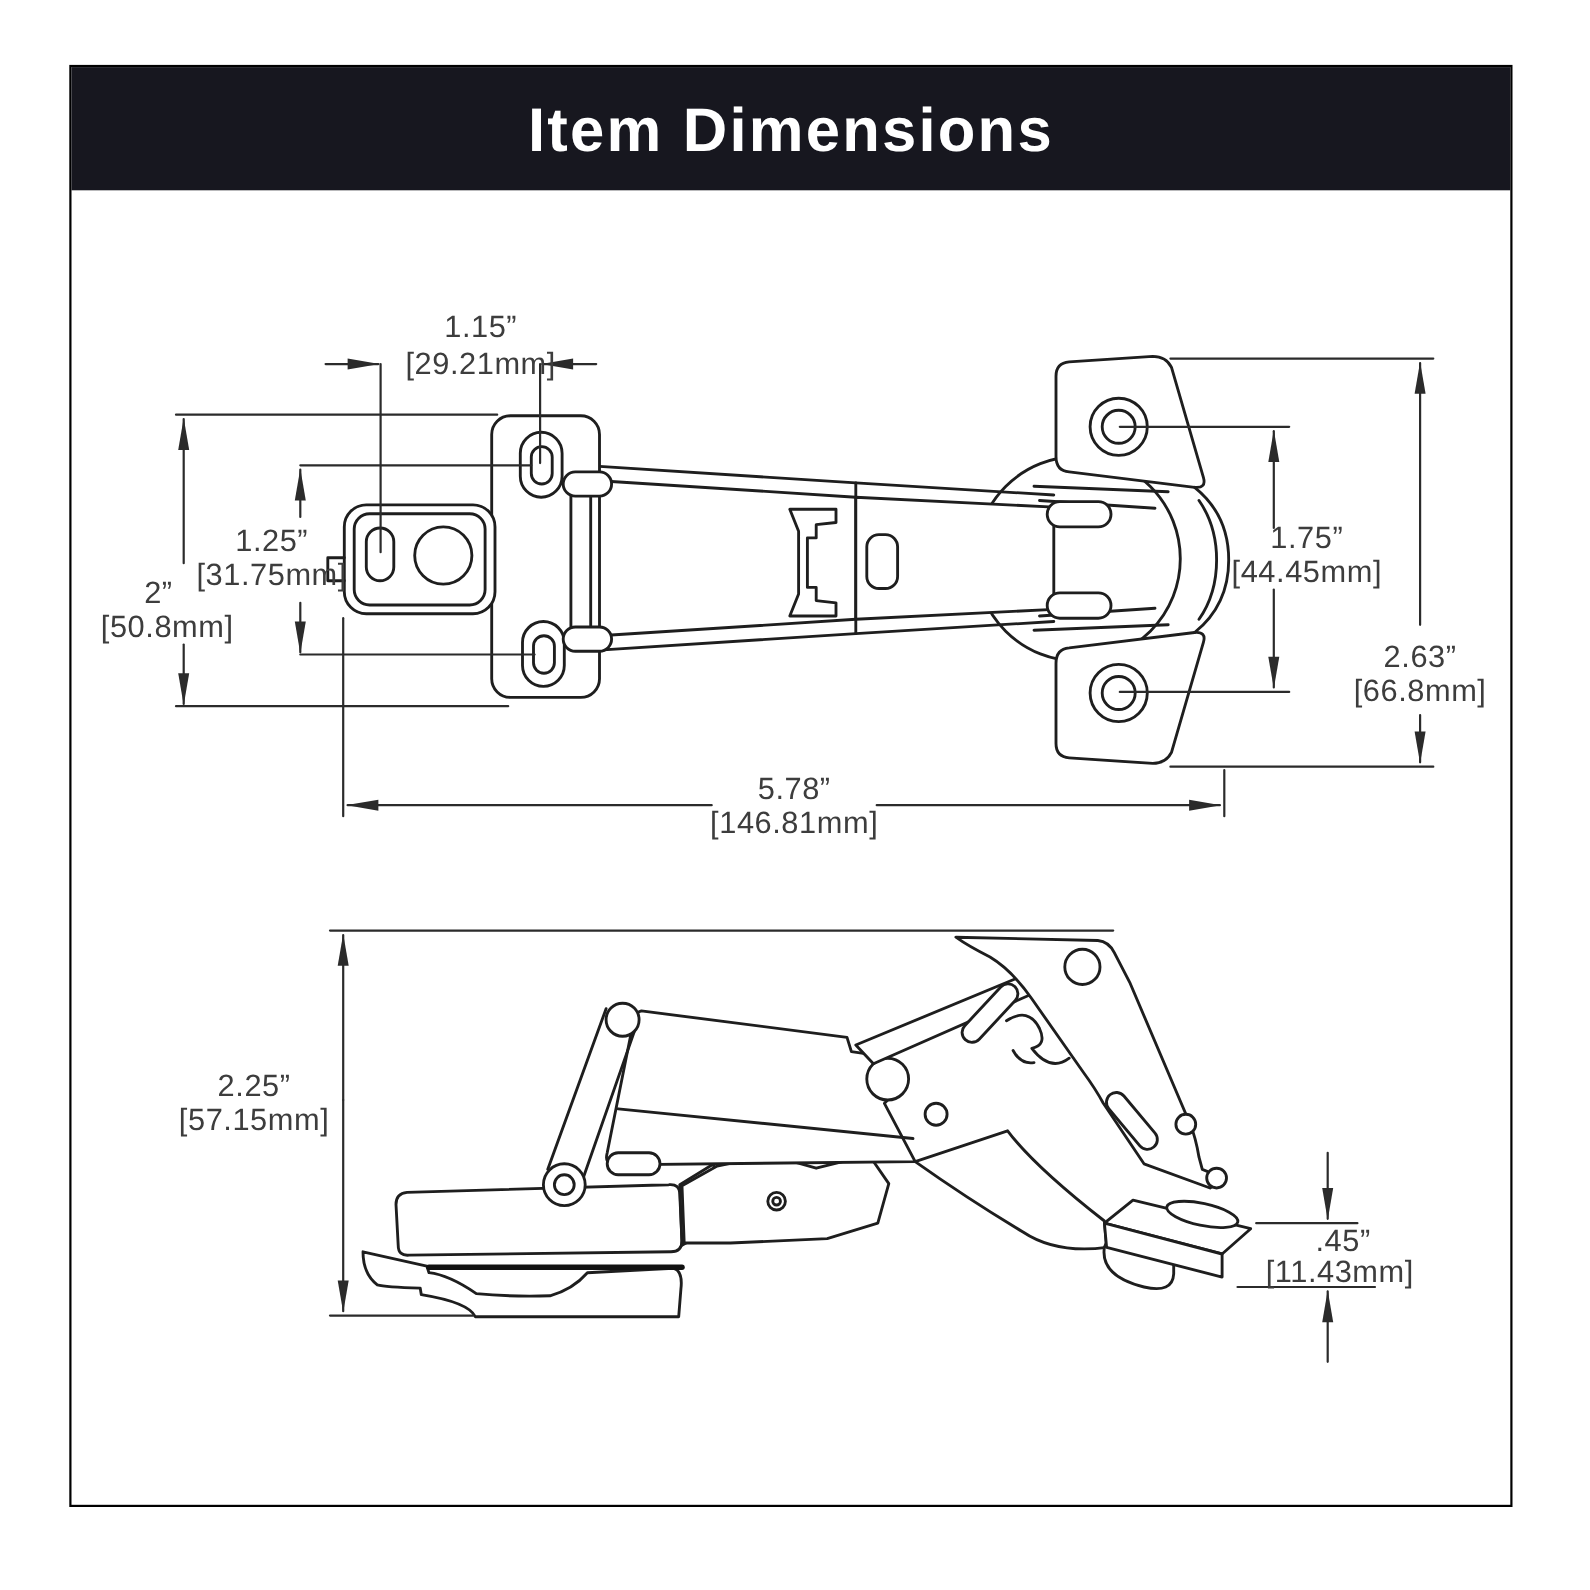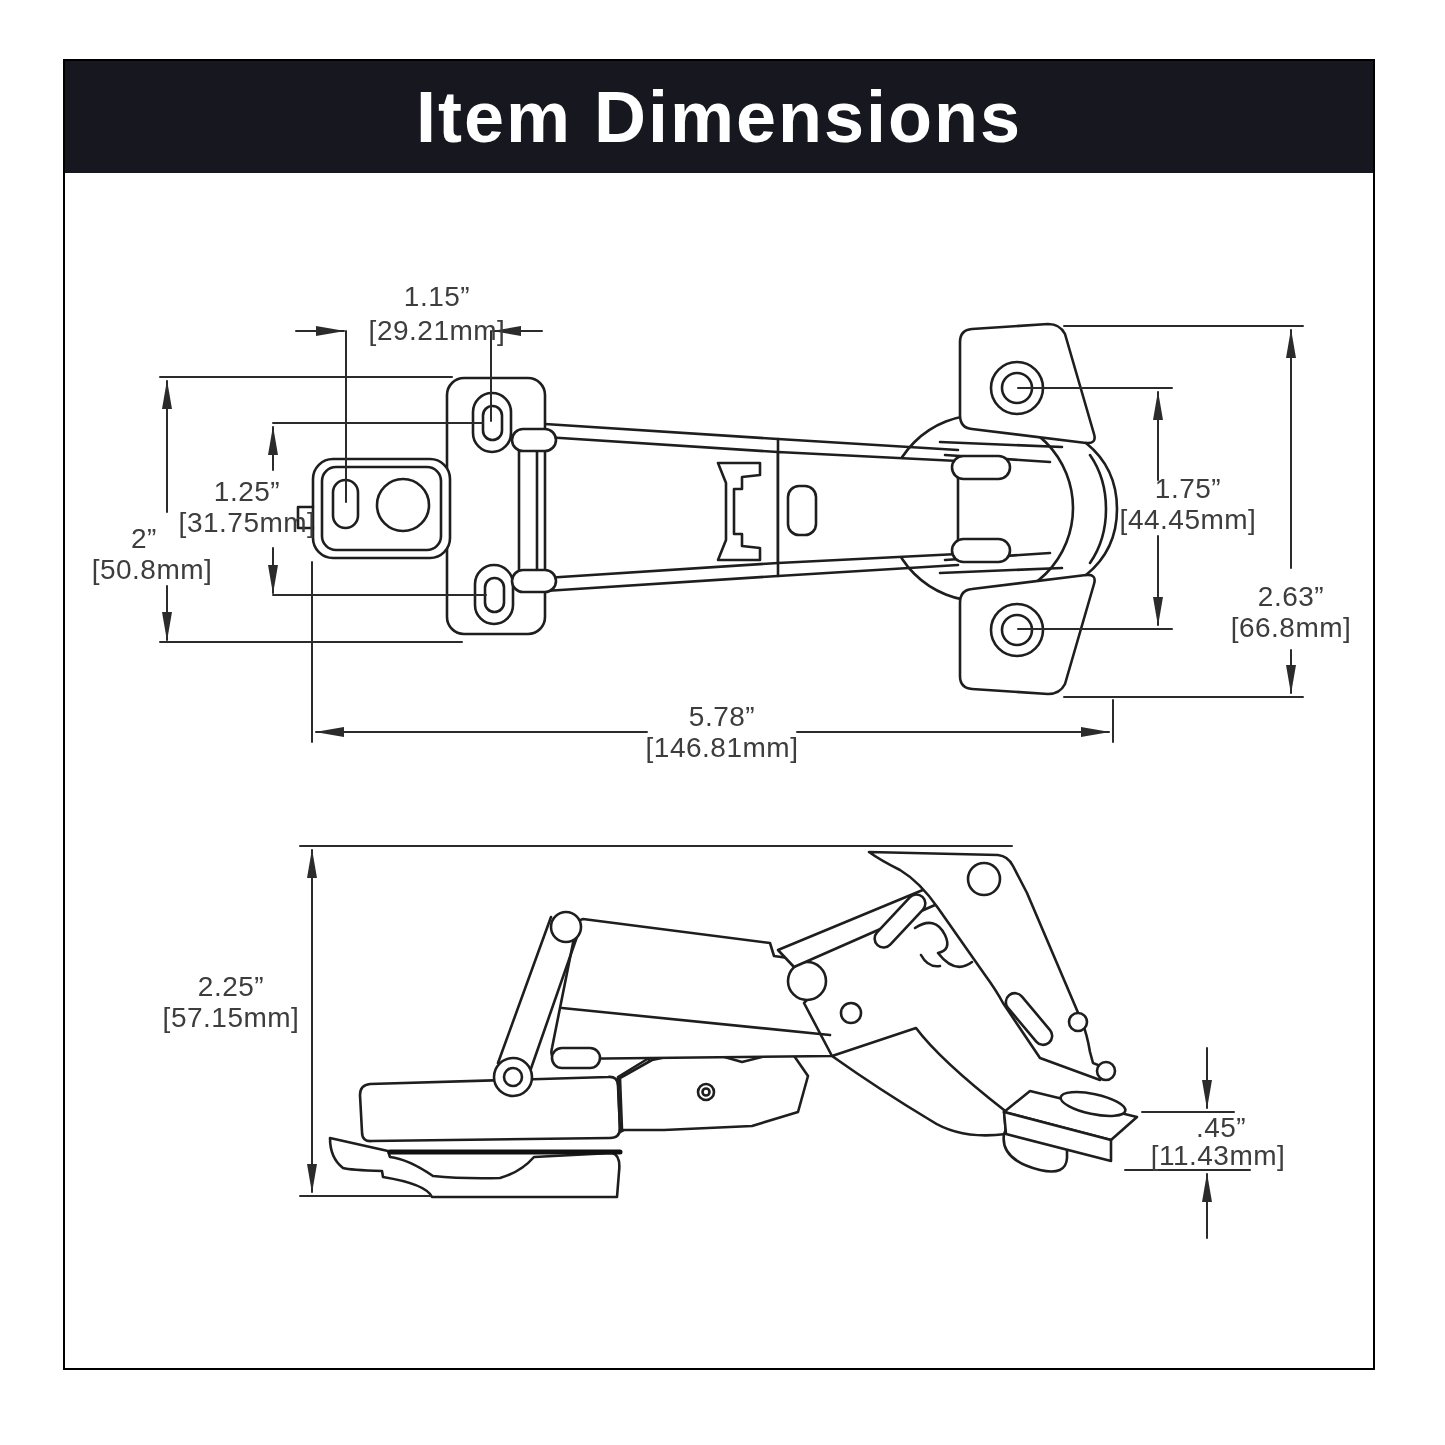--- a/index.html
+++ b/index.html
@@ -9,21 +9,21 @@
   }
   .frame {
     position:absolute; left:63px; top:59px; width:1312px; height:1311px;
     border:2px solid #000; background:#fff; box-sizing:border-box;
   }
   .header-bar {
     position:absolute; left:0; top:0; right:0; height:112px; background:#17171f;
     display:flex; align-items:center; justify-content:center;
   }
   .header-bar .title {
-    color:#ffffff; font-size:72px; font-weight:bold; letter-spacing:2px; margin:0;
+    color:#ffffff; font-size:56px; font-weight:bold; letter-spacing:2px; margin:0;
     font-family:"Liberation Sans", sans-serif;
   }
   svg.drawing { position:absolute; left:0; top:0; width:1445px; height:1445px; }
   .ol  { fill:#ffffff; stroke:#1e1e1e; stroke-width:2.6; stroke-linejoin:round; stroke-linecap:round; }
   .ln  { fill:none;    stroke:#1e1e1e; stroke-width:2.6; stroke-linejoin:round; stroke-linecap:round; }
   .bold-ln { fill:none; stroke:#111; stroke-width:5; stroke-linecap:round; }
   .dim { fill:none; stroke:#2b2b2b; stroke-width:2; stroke-linecap:round; }
   .dimtxt { fill:#3d3d3d; font-size:28px; letter-spacing:0.5px; text-anchor:middle;
             font-family:"Liberation Sans", sans-serif; }
 </style>

